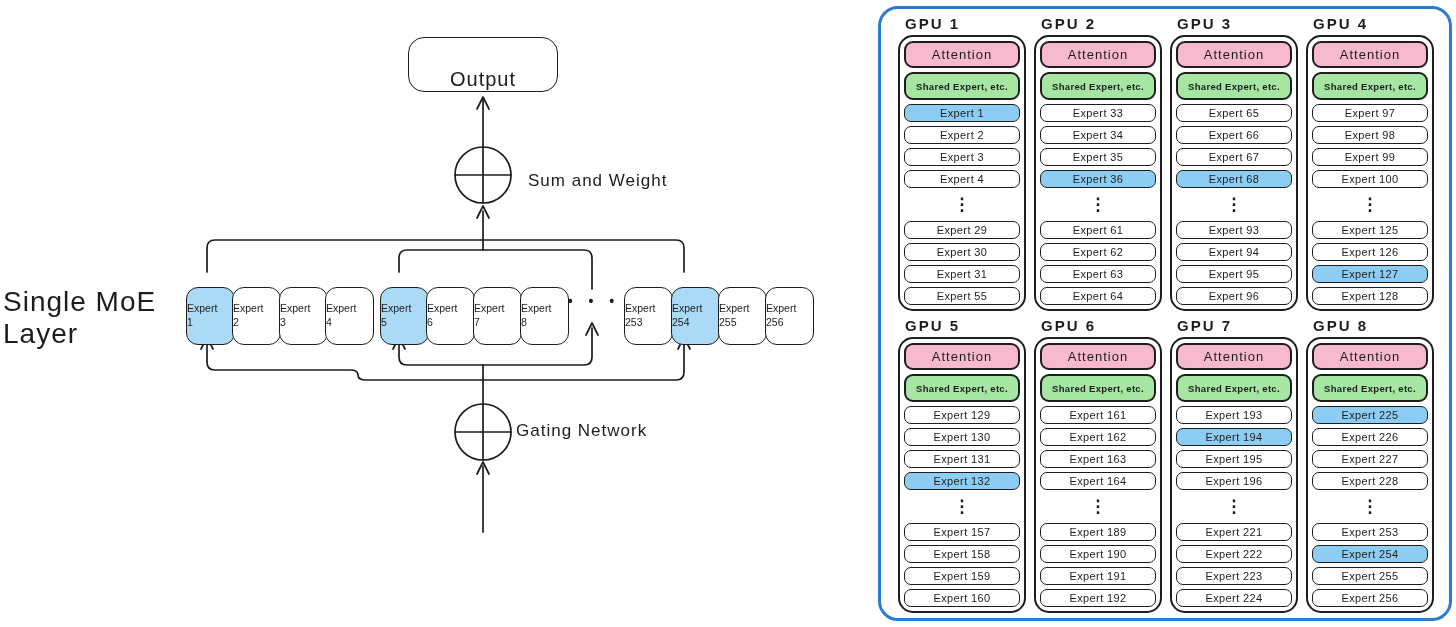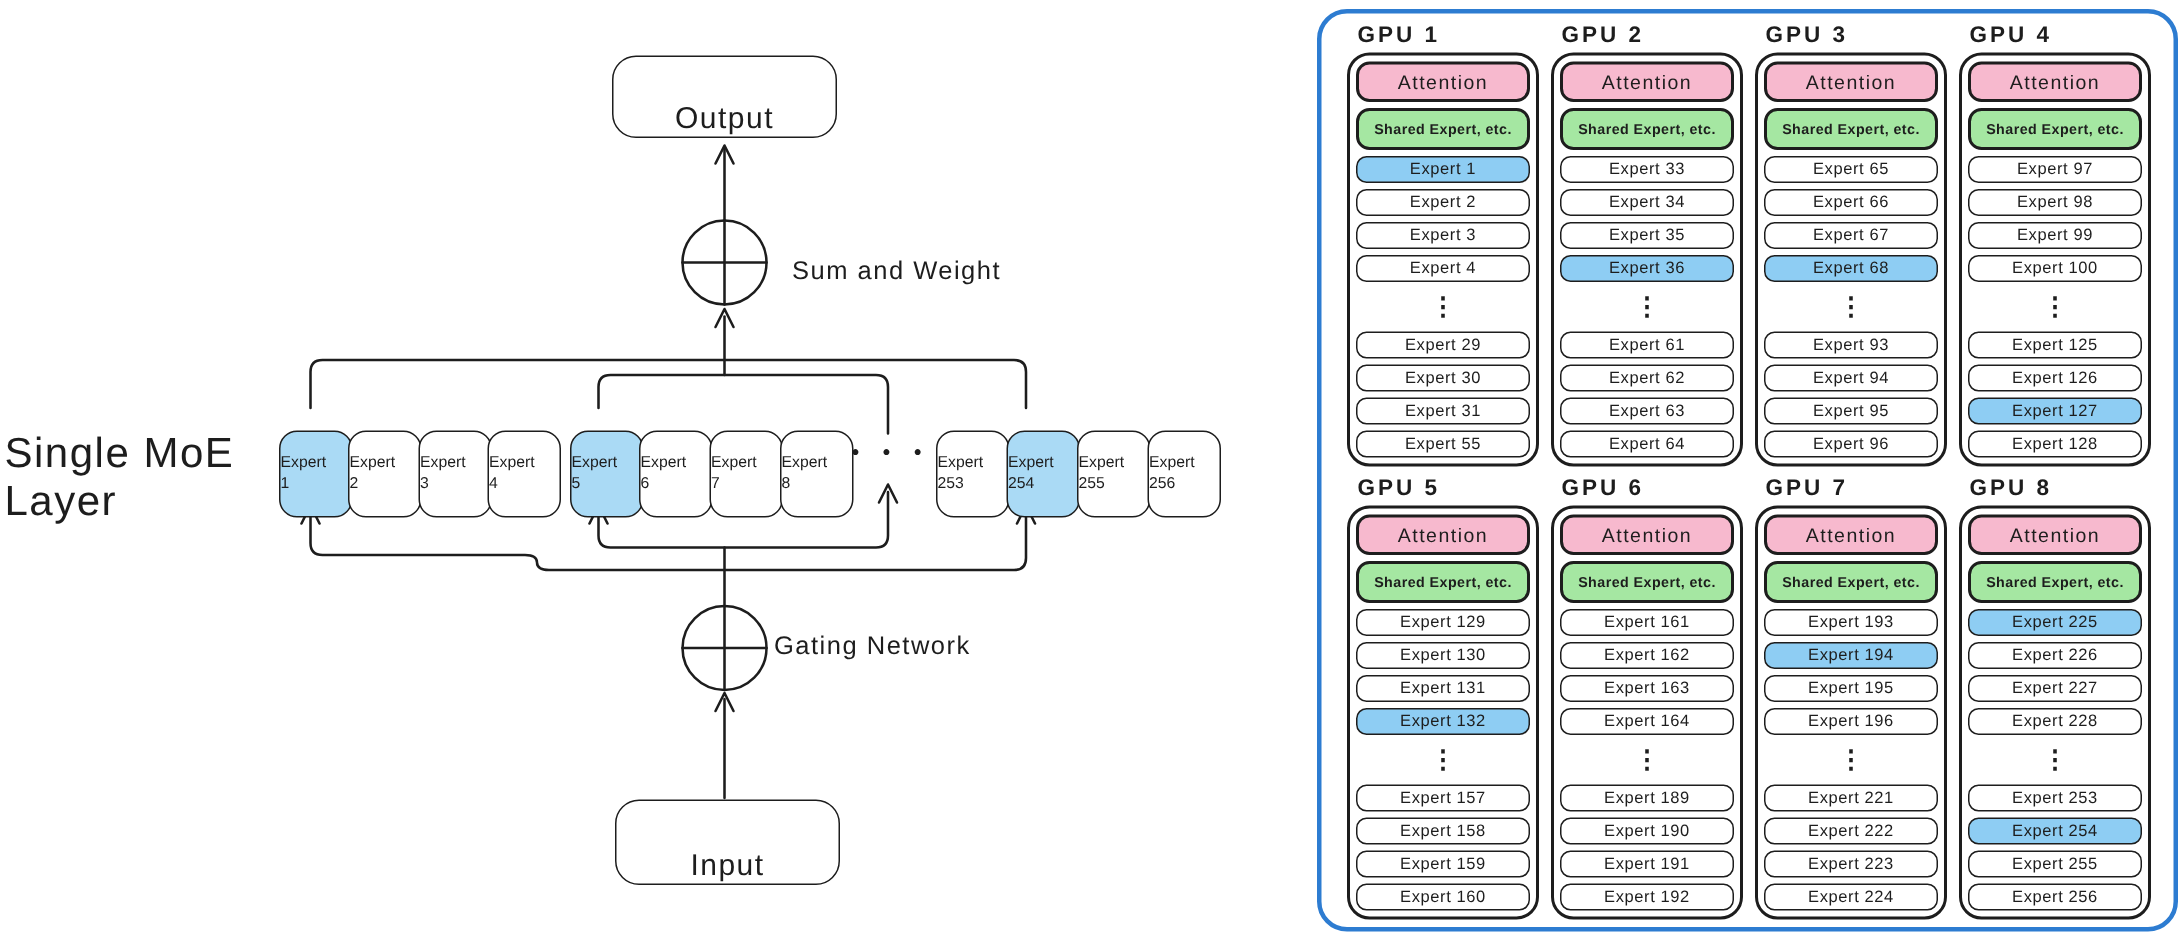--- a/index.html
+++ b/index.html
@@ -162,23 +162,20 @@
         <div class="moe-expert" style="left: 765px;">
           <span>Expert</span>
           <span>256</span>
         </div>
       </div>
 
     <div class="moe-ellipsis">• • •</div>
 
     <div id="gate-label" class="circle-label hand">Gating Network</div>
 
-    <div id="input-box" class="node-box hand">
-      <span>Input</span>
-    </div>
   </div>
 
   <div id="gpu-grid">
       <div class="gpu-cell">
         <div class="gpu-title hand">GPU 1</div>
         <div class="gpu-panel">
           <div class="gpu-att">Attention</div>
           <div class="gpu-shared">Shared Expert, etc.</div>
           <div class="gpu-row hl">Expert 1</div>
           <div class="gpu-row">Expert 2</div>

